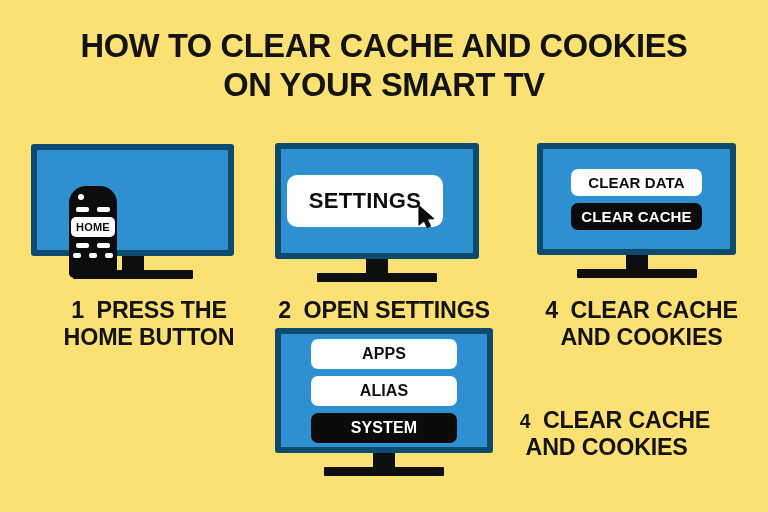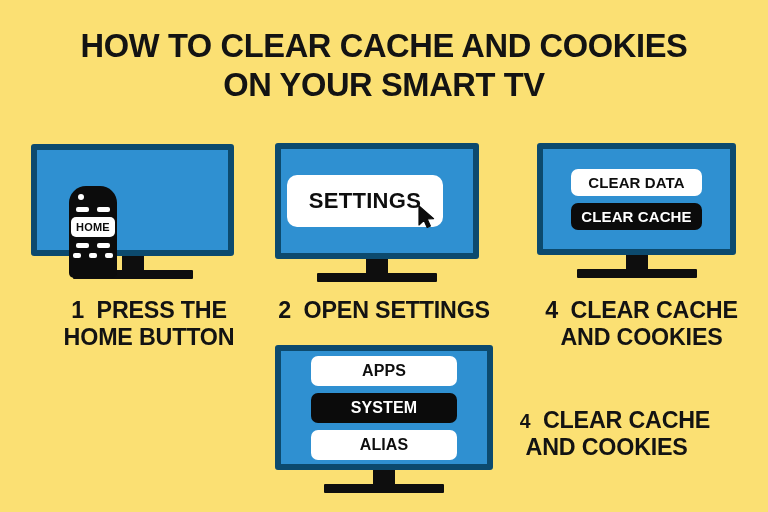--- a/index.html
+++ b/index.html
@@ -154,21 +154,21 @@
     line-height:1.14;
     letter-spacing:-0.2px;
     transform:scaleX(0.97);
   }
   .caption .line { display:block; white-space:nowrap; }
 
   
   #tv1 { left:31px;  top:144px; width:203px; height:112px; }
   #tv2 { left:275px; top:143px; width:204px; height:116px; }
   #tv3 { left:537px; top:143px; width:199px; height:112px; }
-  #tv4 { left:275px; top:345px; width:218px; height:125px; }
+  #tv4 { left:275px; top:328px; width:218px; height:125px; }
 
   #cap1 { left:39px;  top:296px; width:220px; text-align:center; }
   #cap2 { left:275px; top:296px; width:218px; text-align:center; }
   #cap3 { left:529px; top:296px; width:225px; text-align:center; }
   #cap4 { left:516px; top:406px; width:250px; text-align:left; }
 
   #cap4 .line:first-child .num { font-size:20px; }
   #cap4 .line:last-child { padding-left:6px; }
 </style>
 </head>
@@ -236,22 +236,22 @@
 
 <div class="caption" id="cap3">
   <span class="line"><span class="num">4</span>&nbsp; <span>CLEAR CACHE</span></span>
   <span class="line">AND COOKIES</span>
 </div>
 
 <div class="tv" id="tv4">
   <div class="tv-frame">
     <div class="menu-list">
       <div class="pill light wide">APPS</div>
+      <div class="pill light wide">ALIAS</div>
       <div class="pill dark wide">SYSTEM</div>
-      <div class="pill light wide">ALIAS</div>
     </div>
   </div>
   <div class="tv-stand-neck"></div>
   <div class="tv-stand-base"></div>
 </div>
 
 <div class="caption" id="cap4">
   <span class="line"><span class="num">4</span>&nbsp; <span>CLEAR CACHE</span></span>
   <span class="line">AND COOKIES</span>
 </div>

